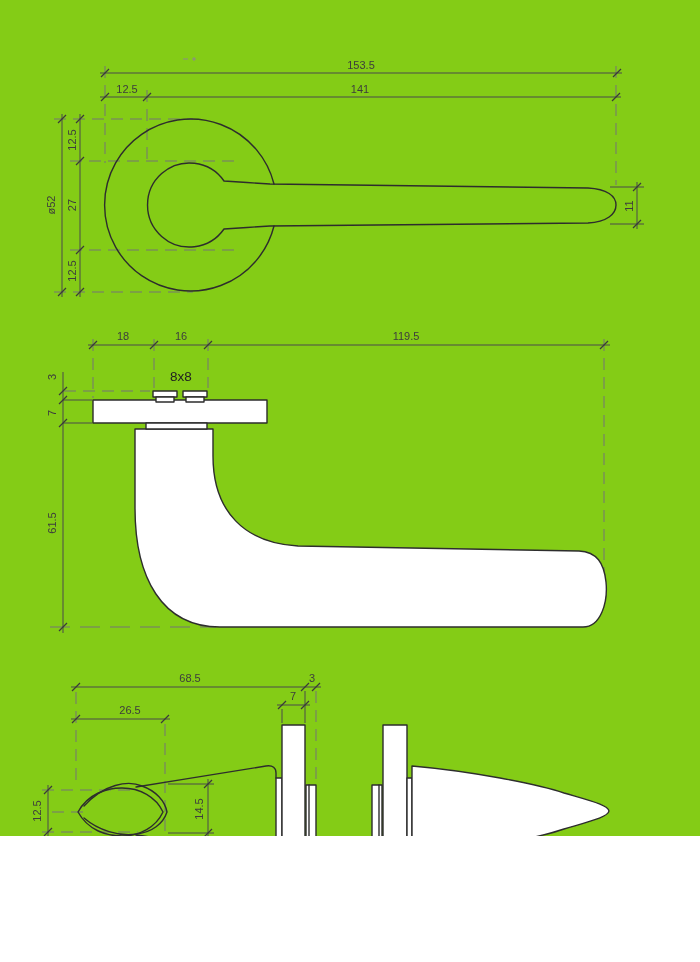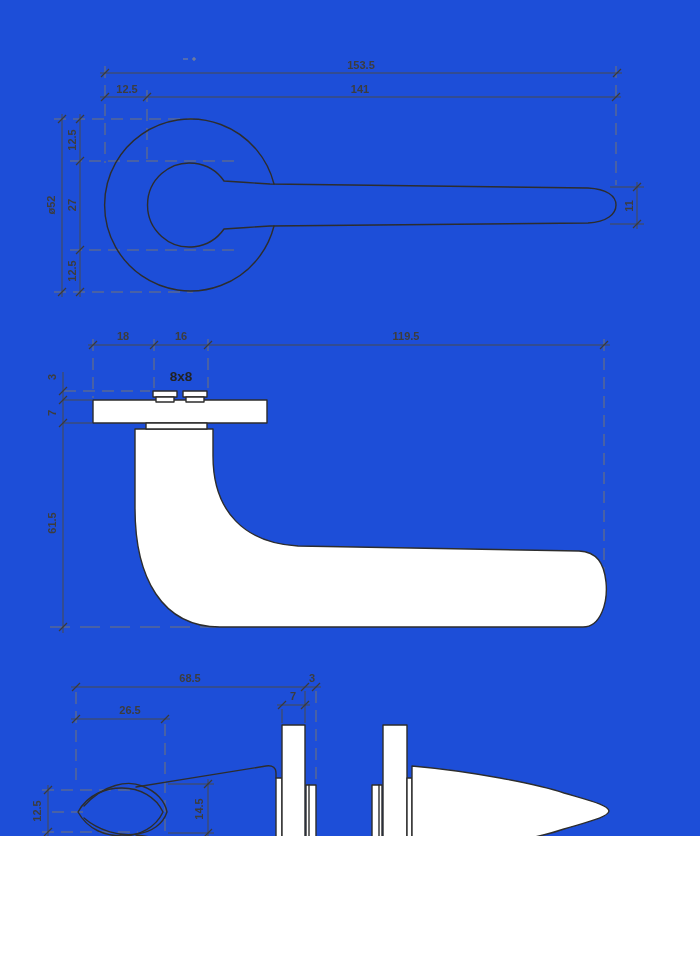--- a/index.html
+++ b/index.html
@@ -1,16 +1,16 @@
 <!DOCTYPE html>
 <html><head>
 <meta charset="utf-8">
 <style>
   html,body { margin:0; padding:0; background:#ffffff; }
-  .sheet { position:relative; width:700px; height:836px; background:#1d4ed8; overflow:hidden;font-weight:bold; }
+  .sheet { position:relative; width:700px; height:836px; background:#84cc16; overflow:hidden; }
   svg { display:block; }
   
   .o  { fill:none; stroke:#2d2d2d; stroke-width:1.4; stroke-linecap:round; stroke-linejoin:round; }
   .of { fill:#ffffff; stroke:#2d2d2d; stroke-width:1.4; stroke-linejoin:round; }
   
   .d  { fill:none; stroke:#4a4a4a; stroke-width:1; }
   
   .x  { fill:none; stroke:#757575; stroke-width:1; stroke-dasharray:12 7; }
   .xl { fill:none; stroke:#757575; stroke-width:1.2; stroke-dasharray:20 10; }
   

